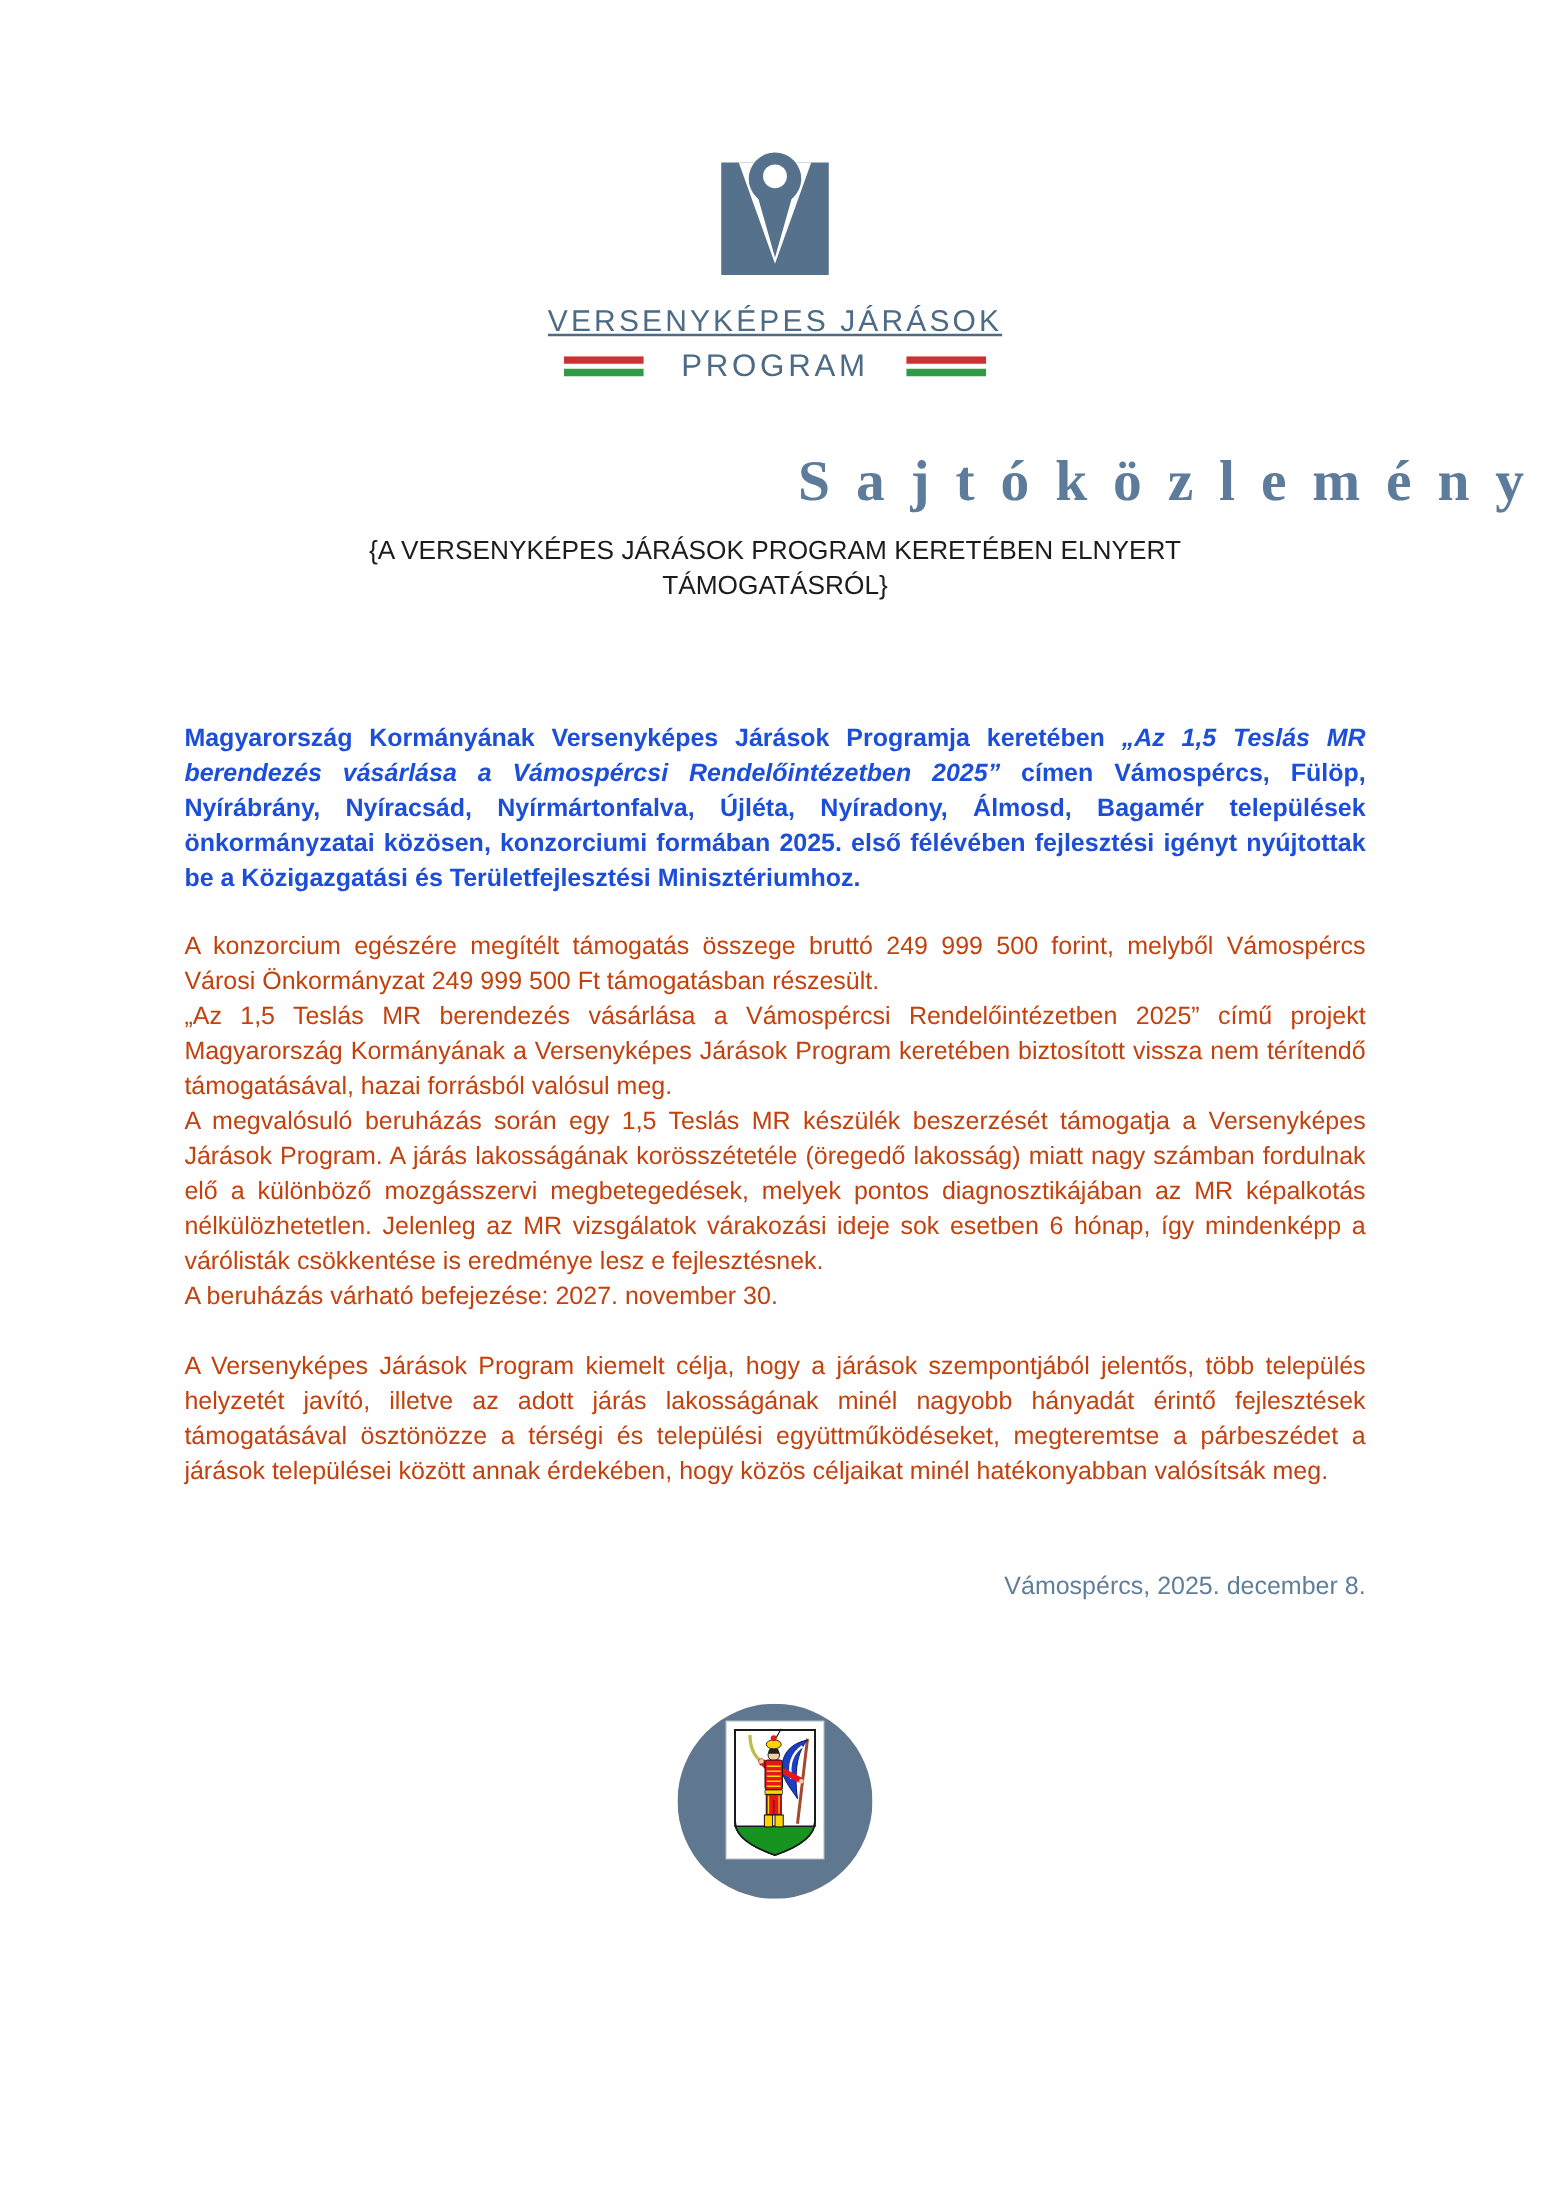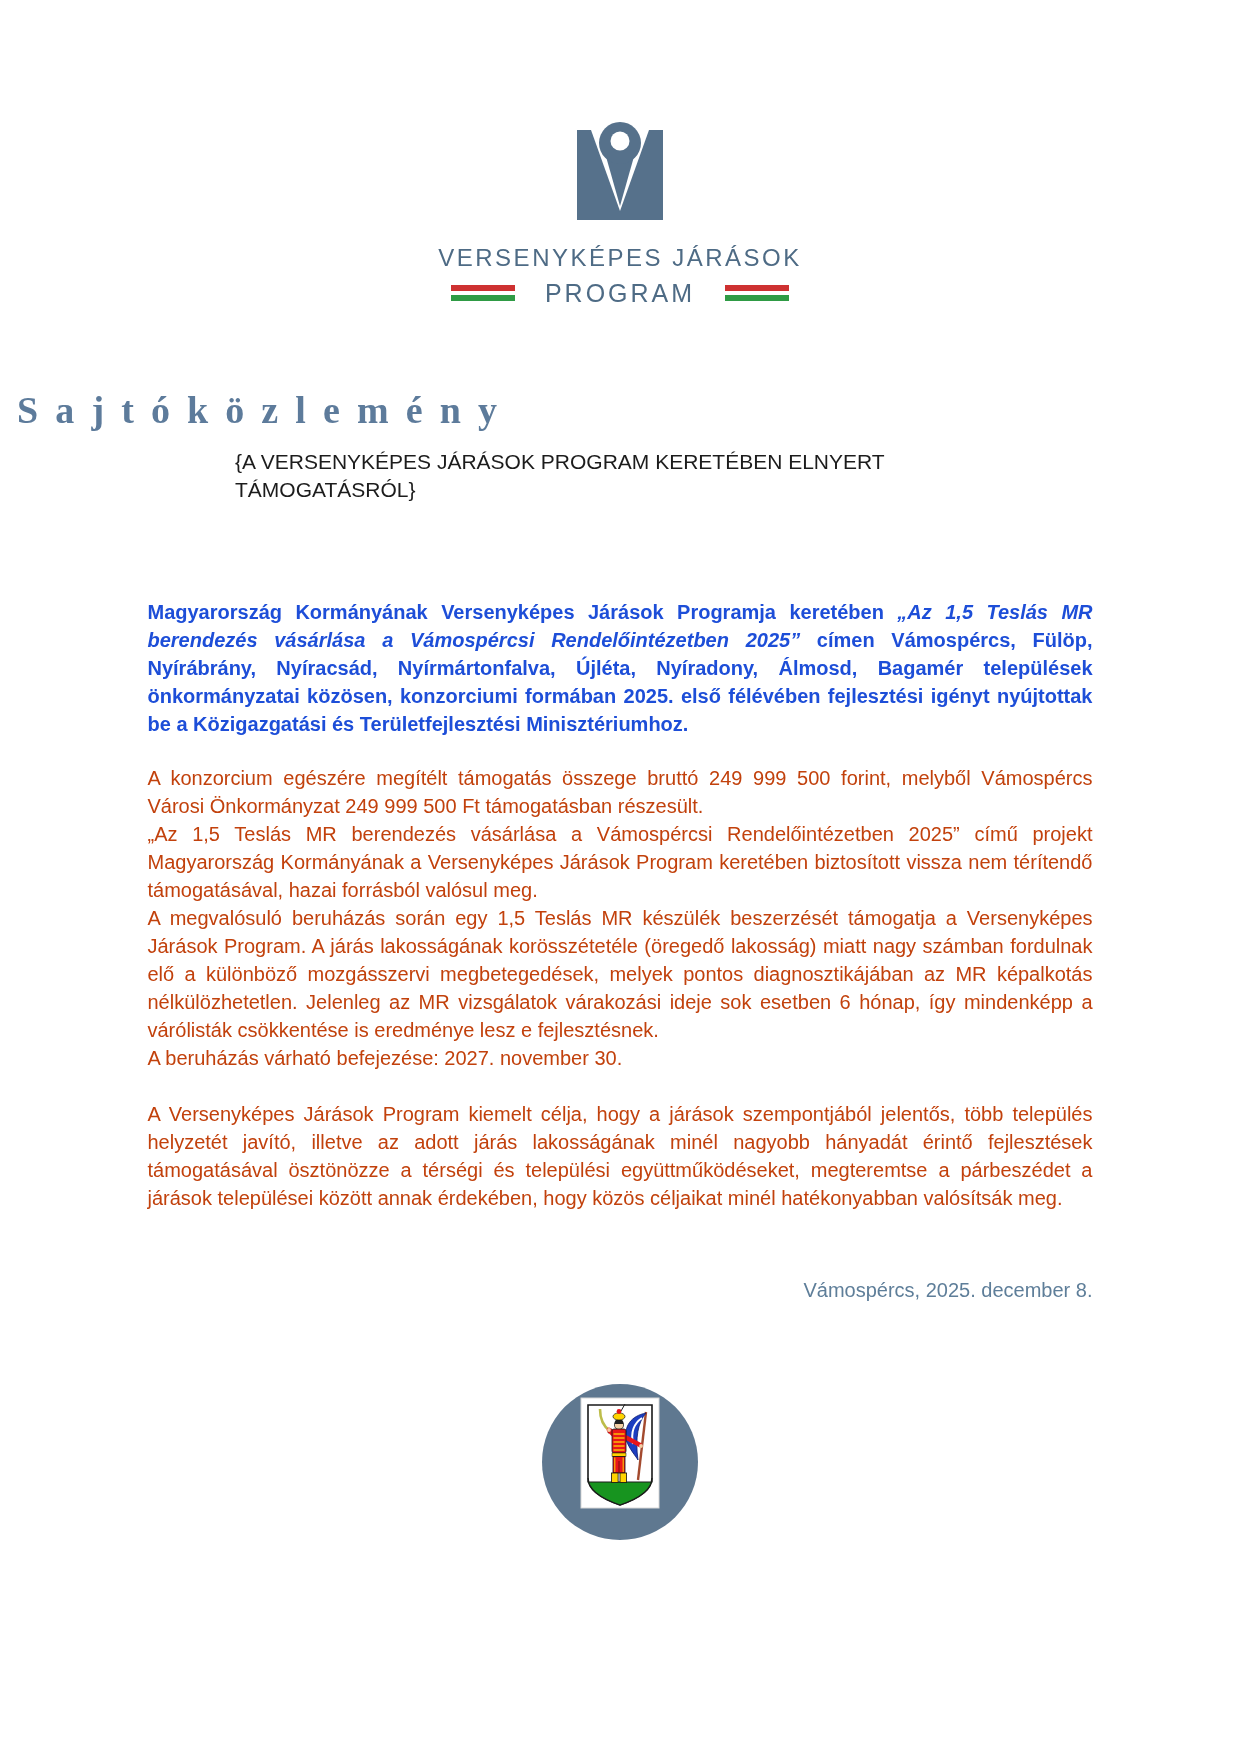--- a/index.html
+++ b/index.html
@@ -14,49 +14,51 @@
   }
   
   .logo-block{padding-top:116px;text-align:center;}
   .pin-svg{display:block;margin:0 auto;}
   .wordmark{
     margin-top:24px;
     font-size:24px;
     letter-spacing:2.5px;
     color:#4e6b85;
     font-weight:400;
+    text-decoration:underline;
   }
   .program-row{
     margin-top:7px;
     display:flex;
     justify-content:center;
     align-items:center;
     gap:30px;
   }
   .program-label{
     font-size:25px;
     letter-spacing:3px;
     color:#4e6b85;
     font-weight:400;
   }
   .flag{display:block;}
   
   .doc-title{
-    margin-top:80px;
-    text-align:left;
+    margin-top:50px;
+    text-align:right;
     font-family:"Liberation Serif", serif;
     font-weight:700;
-    font-size:38px;
+    font-size:46px;
     letter-spacing:0.45em;
     color:#5d7b9b;
     padding-left:0.45em; 
   }
   .doc-subtitle{
     margin:16px auto 0 auto;
     max-width:770px;
+    text-align:center;
     font-size:21px;
     line-height:1.33;
     color:#1c1c1c;
   }
   
   .content{
     width:945px;
     margin:0 auto;
   }
   .content p{

